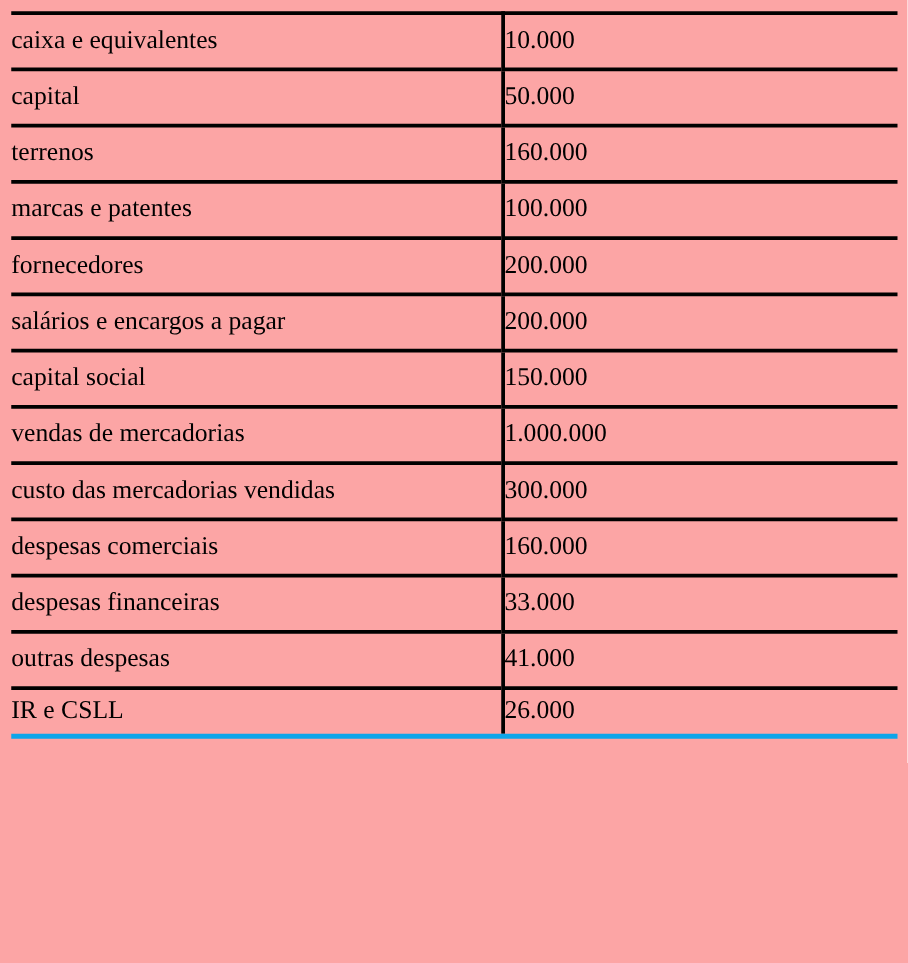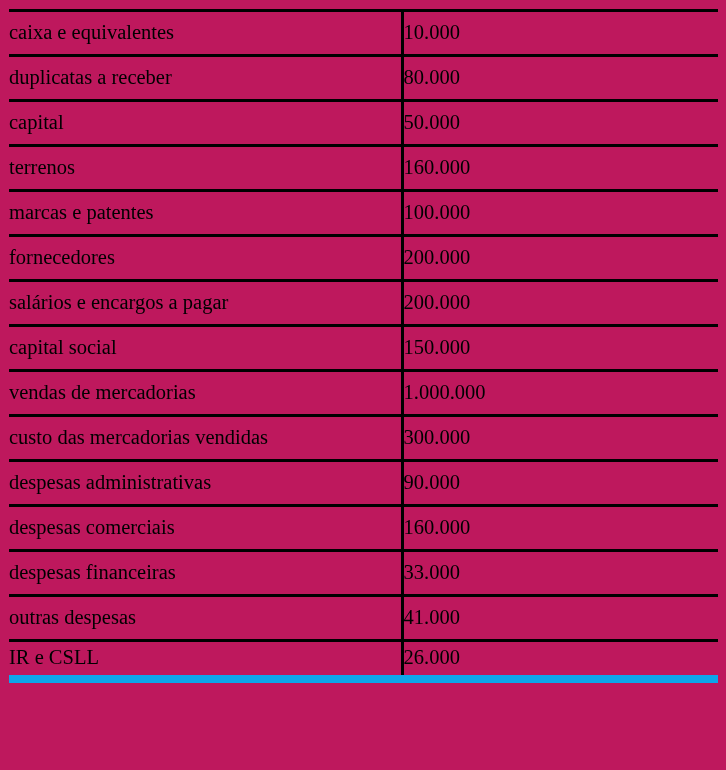--- a/index.html
+++ b/index.html
@@ -12,21 +12,21 @@
     height: 770px;
     font-family: "Liberation Serif", "DejaVu Serif", serif;
     color: #000000;
     overflow: hidden;
   }
 
   #sheet {
     position: relative;
     width: 726px;
     height: 770px;
-    background: #be185d;
+    background: #fca5a5;
   }
 
   
   #ledger-table {
     position: absolute;
     left: 9px;
     top: 9px;
     width: 709px;
     border-collapse: collapse;
     table-layout: fixed;
@@ -43,21 +43,21 @@
     border-top: 3px solid #000000;
     padding: 0;
     vertical-align: middle;
     font-size: 20.5px;
     line-height: 1.15;
     font-weight: 400;
   }
 
   
   #ledger-table tr:last-child td {
-    border-bottom: 8px solid #0ea5e9;
+    border-bottom: 4px solid #0ea5e9;
   }
 
   
   td.acct-name {
     width: 393px;
     text-align: left;
     padding-left: 26px;
     border-right: 3px solid #000000;
     box-sizing: border-box;
   }
@@ -74,24 +74,20 @@
 <div id="sheet">
 
   <table id="ledger-table">
     <tbody>
 
       <tr>
         <td class="acct-name">caixa e equivalentes</td>
         <td class="acct-value">10.000</td>
       </tr>
 
-      <tr>
-        <td class="acct-name">duplicatas a receber</td>
-        <td class="acct-value">80.000</td>
-      </tr>
 
       <tr>
         <td class="acct-name">capital</td>
         <td class="acct-value">50.000</td>
       </tr>
 
 
       <tr>
         <td class="acct-name">terrenos</td>
         <td class="acct-value">160.000</td>
@@ -121,24 +117,20 @@
       <tr>
         <td class="acct-name">vendas de mercadorias</td>
         <td class="acct-value">1.000.000</td>
       </tr>
 
       <tr>
         <td class="acct-name">custo das mercadorias vendidas</td>
         <td class="acct-value">300.000</td>
       </tr>
 
-      <tr>
-        <td class="acct-name">despesas administrativas</td>
-        <td class="acct-value">90.000</td>
-      </tr>
 
       <tr>
         <td class="acct-name">despesas comerciais</td>
         <td class="acct-value">160.000</td>
       </tr>
 
       <tr>
         <td class="acct-name">despesas financeiras</td>
         <td class="acct-value">33.000</td>
       </tr>

